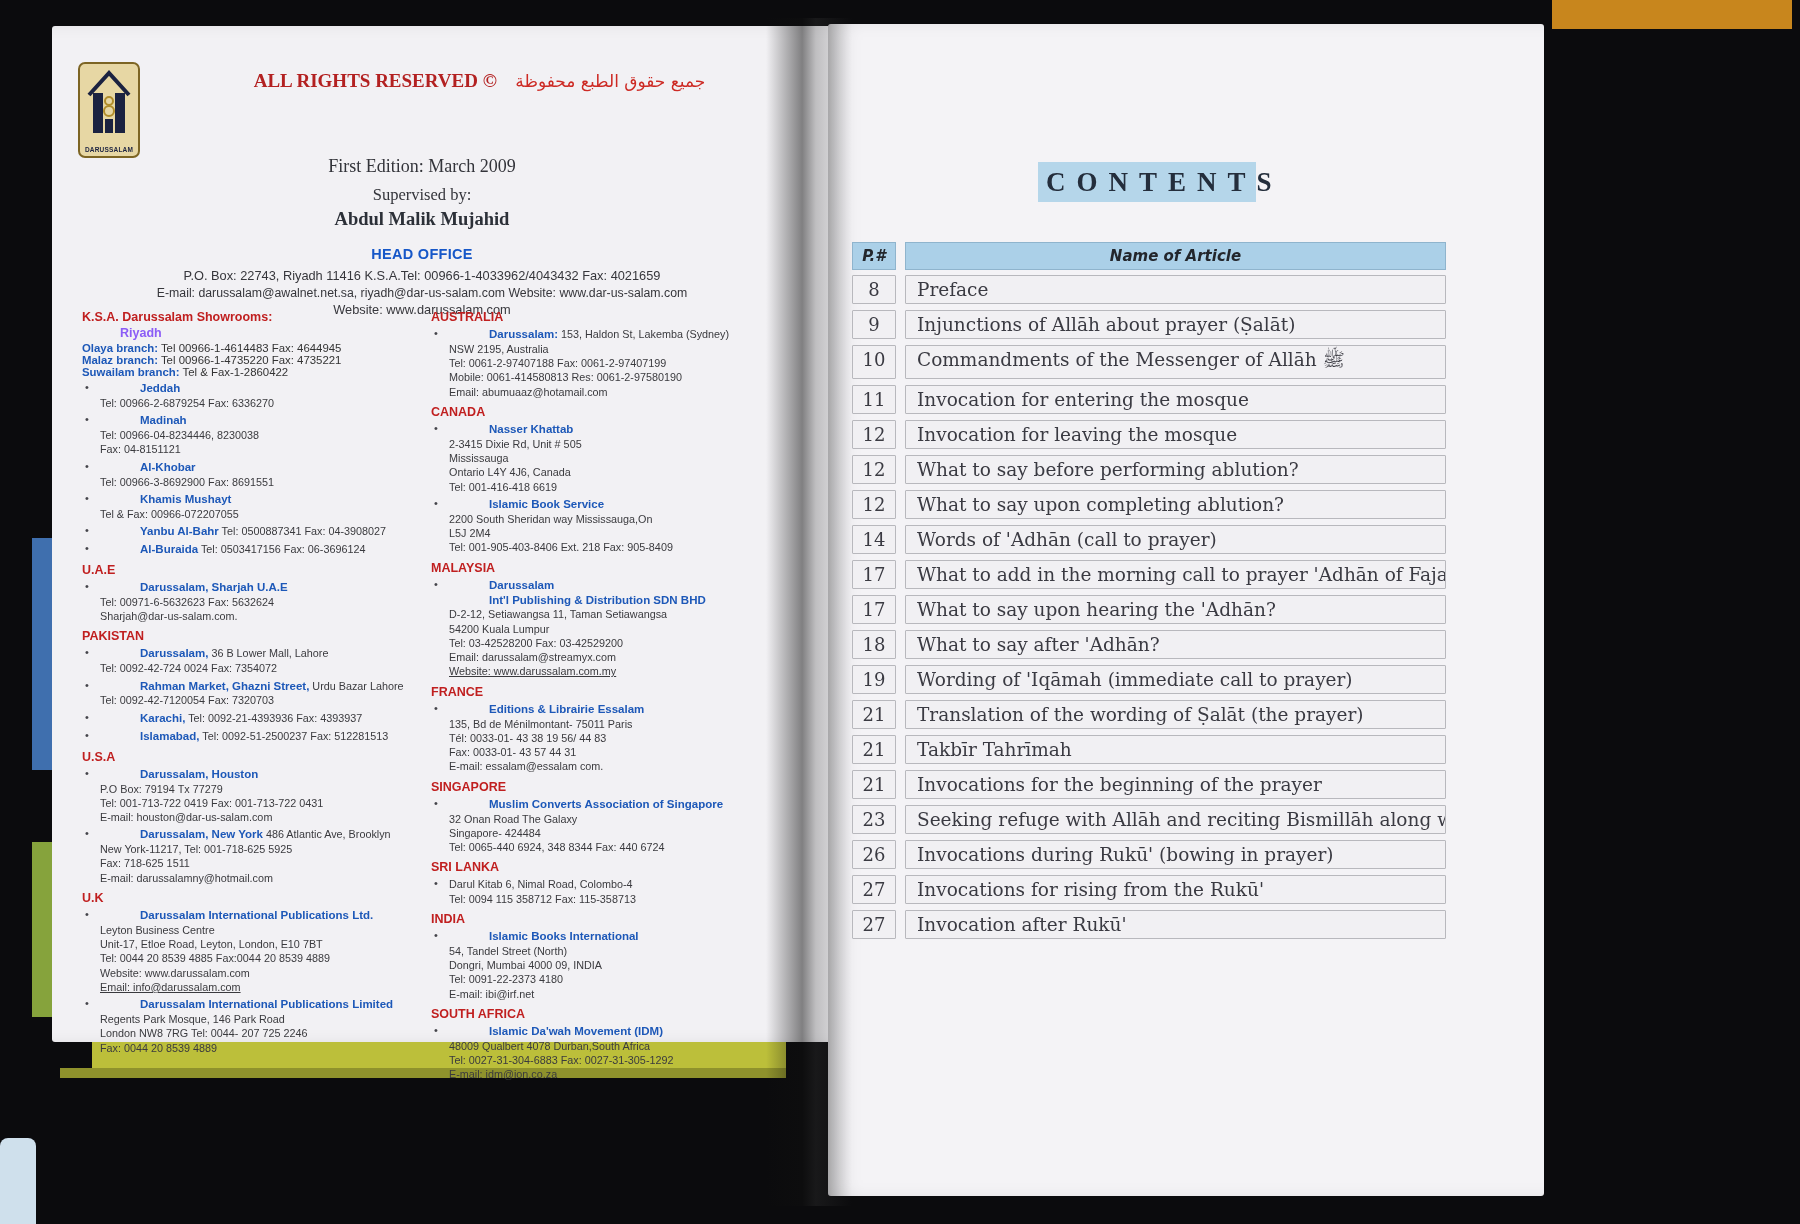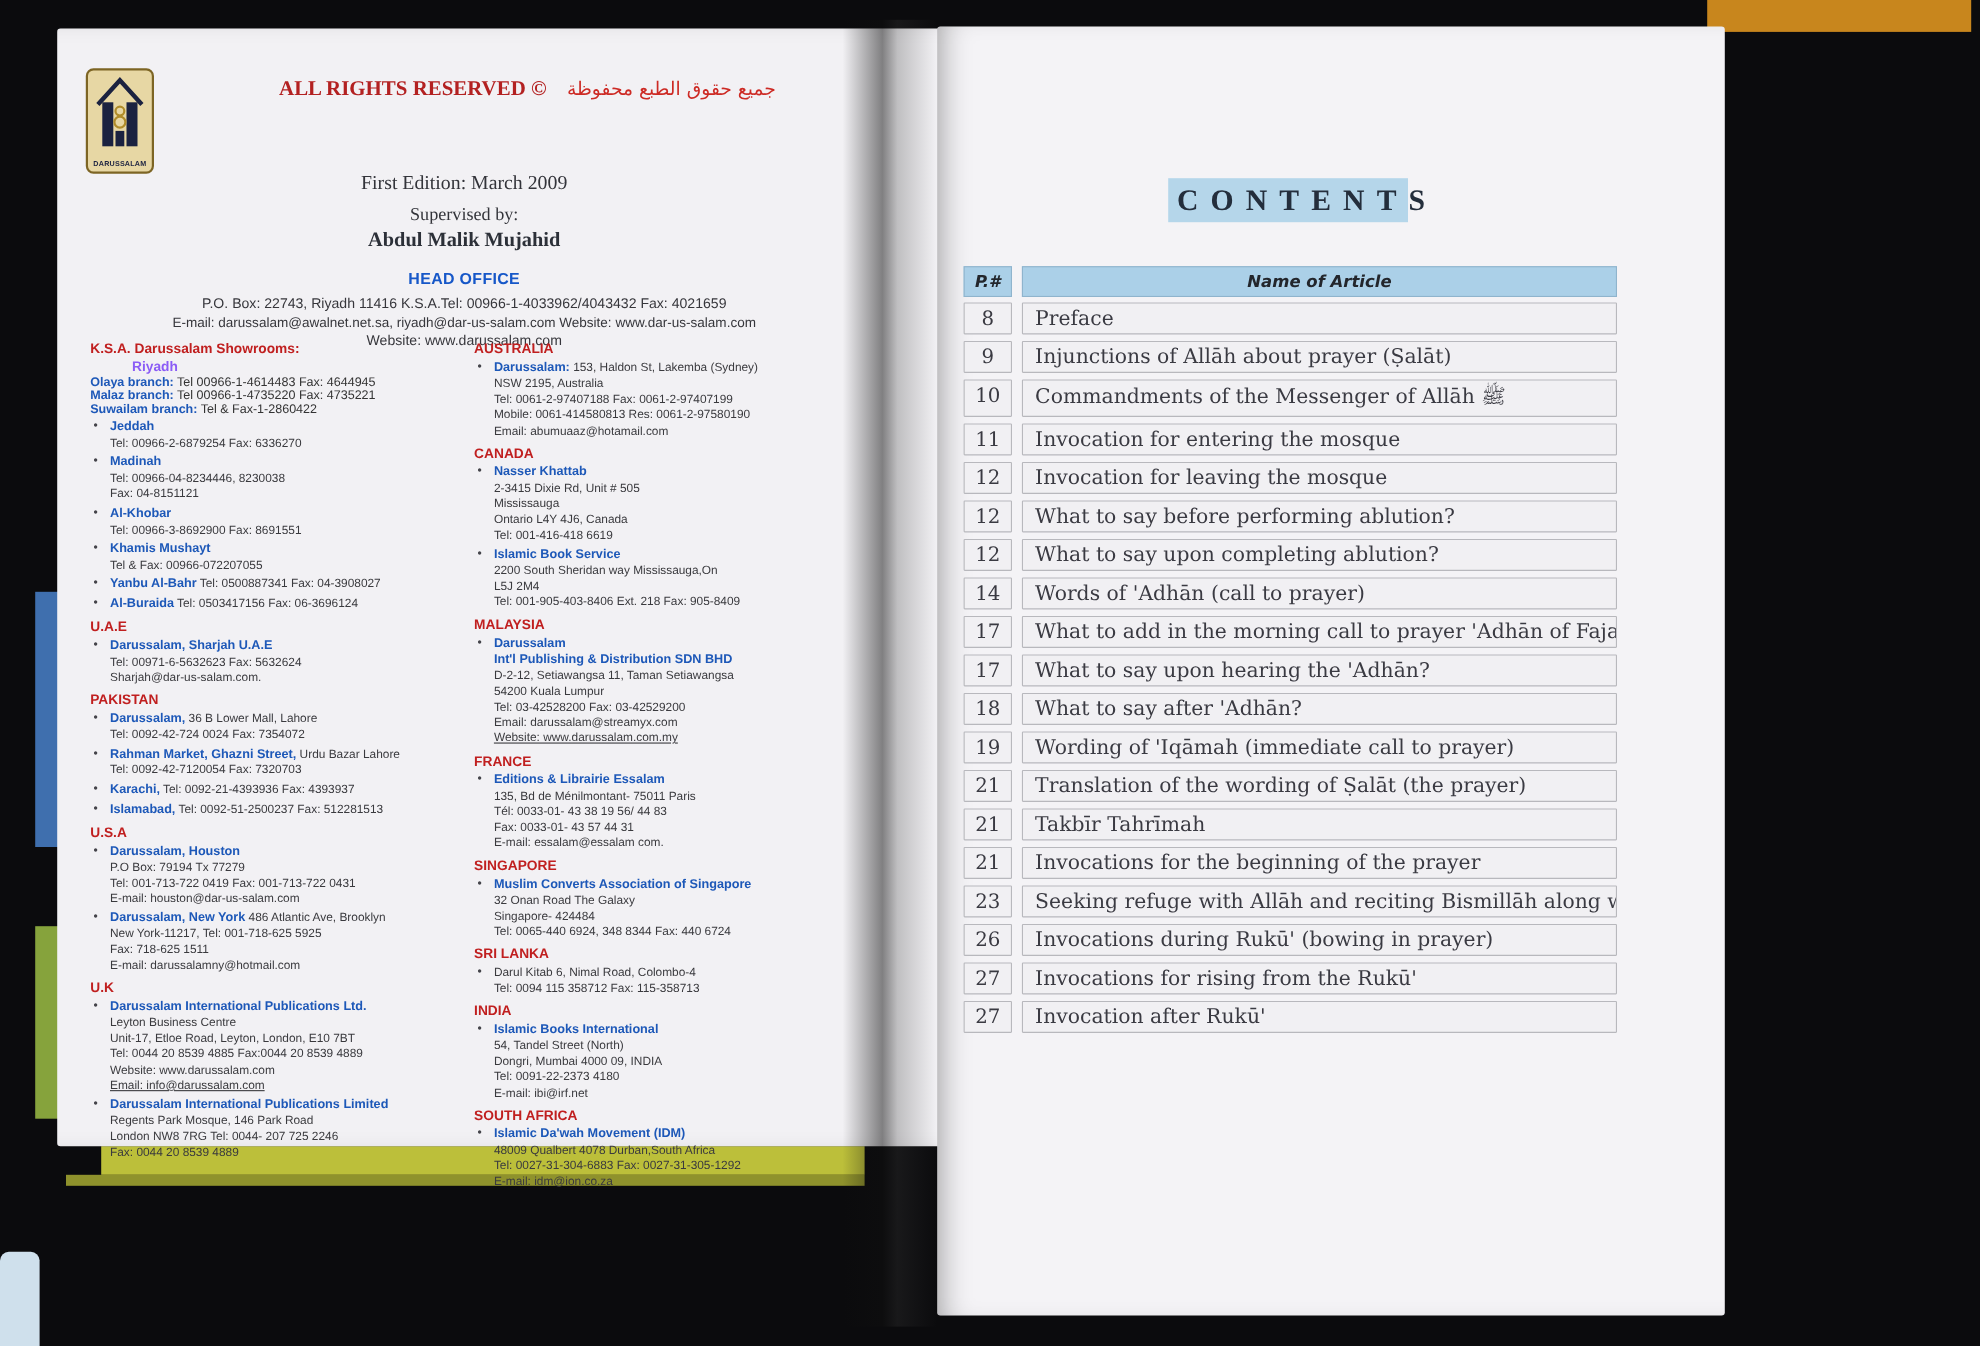--- a/index.html
+++ b/index.html
@@ -11,21 +11,21 @@
   .accent-green{position:absolute;left:32px;top:842px;width:24px;height:175px;background:#86a33c;}
   .accent-bottom-blue{position:absolute;left:0;top:1138px;width:36px;height:86px;background:#cfe0ec;border-radius:8px 8px 0 0;}
   .strip-yellow{position:absolute;left:92px;top:1042px;width:694px;height:26px;background:#bcbf3a;}
   .strip-yellow2{position:absolute;left:60px;top:1068px;width:726px;height:10px;background:#8f922c;}
   .gutter{position:absolute;left:766px;top:18px;width:86px;height:1188px;
           background:linear-gradient(90deg,rgba(15,15,15,0) 0%,rgba(15,15,15,.5) 42%,rgba(60,60,60,.28) 58%,rgba(15,15,15,0) 100%);z-index:5;}
 
   
   .page-left{position:absolute;left:52px;top:26px;width:886px;height:1016px;background:#f2f1f4;
              border-radius:3px;box-shadow:inset -18px 0 26px -16px rgba(0,0,0,.35);}
-  .page-right{position:absolute;left:852px;top:24px;width:716px;height:1172px;background:#f4f3f6;
+  .page-right{position:absolute;left:828px;top:24px;width:716px;height:1172px;background:#f4f3f6;
               border-radius:3px;box-shadow:inset 20px 0 28px -18px rgba(0,0,0,.38);}
 
   
   .logo{position:absolute;left:26px;top:36px;width:58px;height:92px;background:#e7d7a4;
         border:2px solid #7d6524;border-radius:7px;display:flex;flex-direction:column;align-items:center;justify-content:flex-end;}
   .logo svg{position:absolute;top:3px;left:3px;}
   .logo-label{font-size:6.5px;font-weight:bold;color:#1b2240;letter-spacing:.2px;margin-bottom:3px;}
   .rights-row{position:absolute;left:140px;top:44px;width:575px;text-align:center;white-space:nowrap;}
   .rights-title{font-family:"Liberation Serif",serif;font-weight:bold;font-size:19px;color:#b32121;}
   .rights-arabic{font-family:"DejaVu Sans",sans-serif;font-size:17px;color:#cd2a24;margin-left:14px;}
@@ -43,21 +43,21 @@
   .columns{position:absolute;left:30px;top:284px;width:684px;display:flex;gap:14px;}
   .col{flex:1;}
   .country-heading{color:#c01f1f;font-weight:bold;font-size:12.5px;margin:6px 0 2px;}
   .section:first-child .country-heading{margin-top:0;}
   .sub-heading{color:#8b5cf6;font-weight:bold;font-size:12.5px;margin:1px 0 2px 38px;}
   .branch-line{font-size:11.4px;color:#333;margin:0 0;}
   .branch-label{color:#1d58b8;font-weight:bold;}
   .entry{display:flex;margin:3px 0;}
   .bullet{width:15px;color:#44444a;font-size:11px;padding-left:3px;}
   .entry-body{flex:1;}
-  .entry-title{color:#1d58b8;font-weight:bold;font-size:11.5px;line-height:1.3;}
+  .entry-title{color:#1d58b8;font-weight:bold;font-size:11.5px;line-height:1.3;margin-left:40px;}
   .entry-suffix{color:#3a3a3e;font-weight:normal;font-size:10.8px;}
   .entry-line{color:#3a3a3e;font-size:10.8px;line-height:1.32;}
   .u{text-decoration:underline;}
 
   
   .contents-title{position:absolute;left:210px;top:138px;width:218px;height:40px;background:#b5d6ea;
                   font-family:"Liberation Serif",serif;font-weight:bold;font-size:27px;color:#242e3c;
                   letter-spacing:11px;text-align:center;line-height:40px;padding-left:8px;box-sizing:border-box;white-space:nowrap;}
   .toc{position:absolute;left:24px;top:218px;width:594px;}
   .toc-header{display:flex;gap:9px;margin-bottom:5px;}

